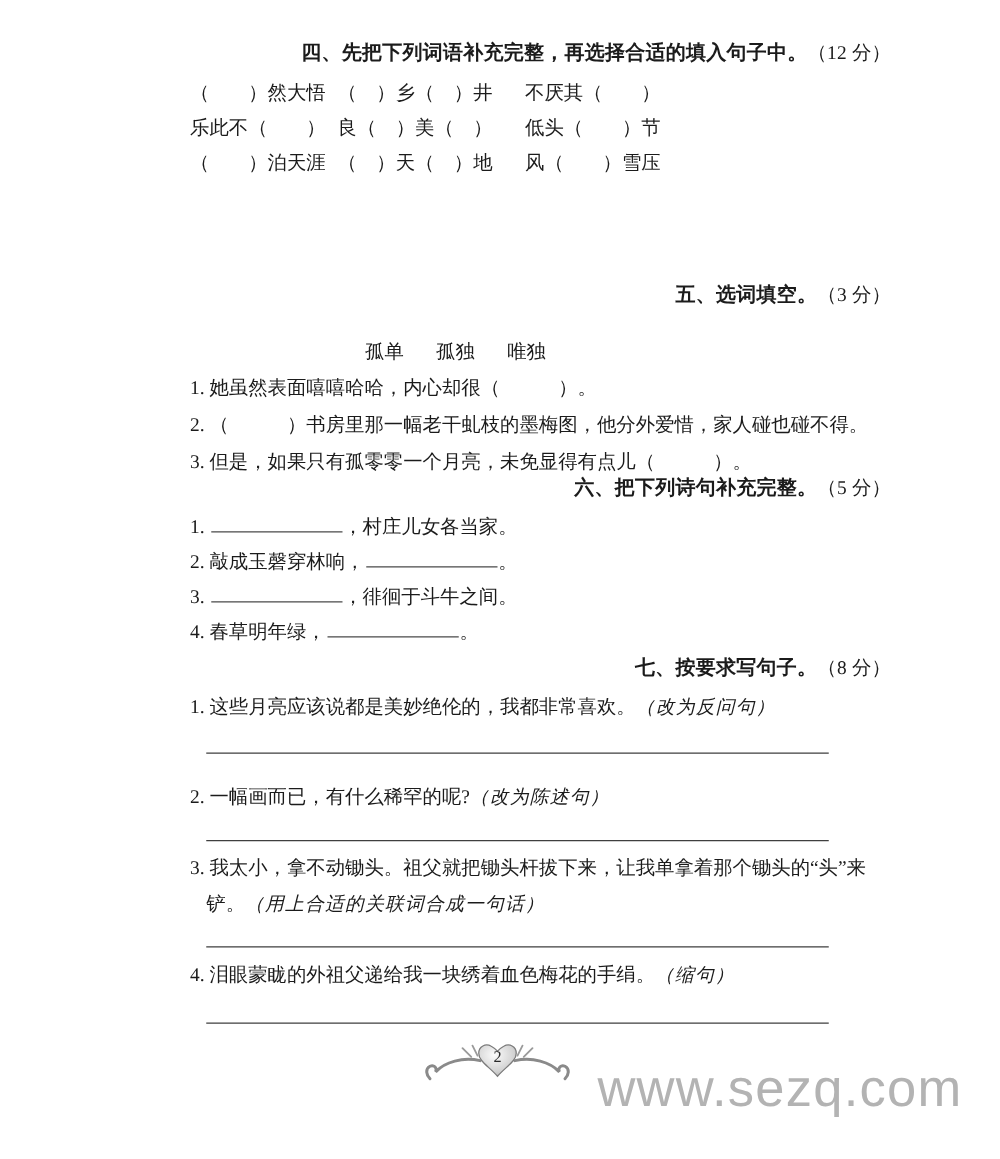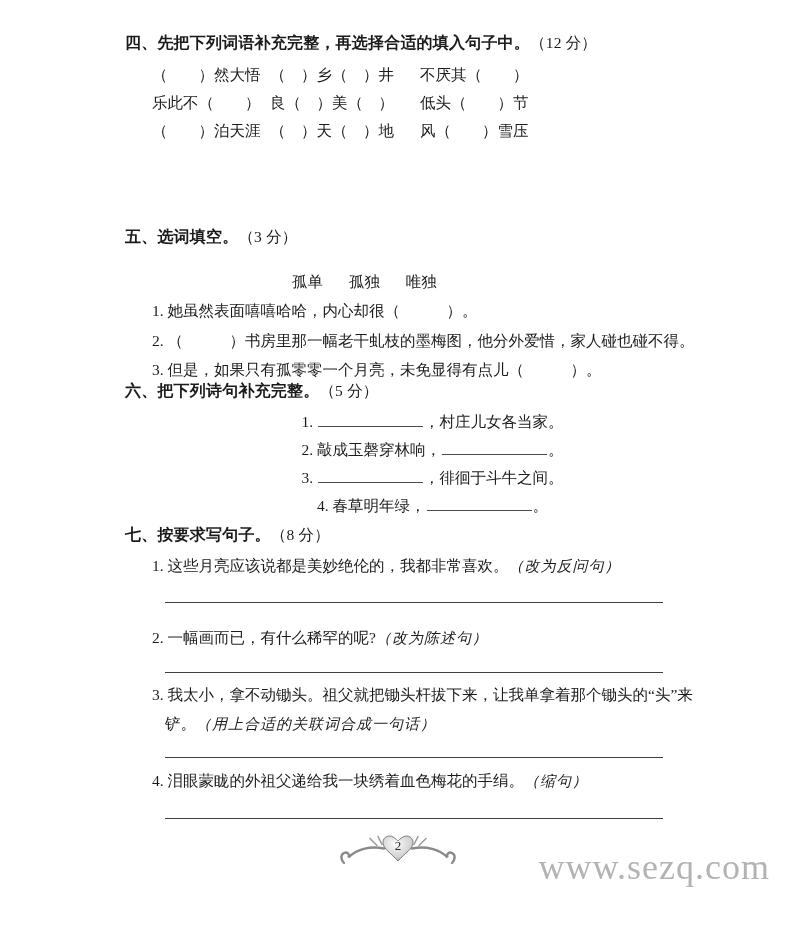--- a/index.html
+++ b/index.html
@@ -6,40 +6,40 @@
   body {
     width: 800px; height: 927px;
     background: #ffffff;
     position: relative;
     overflow: hidden;
     font-family: "Liberation Serif", "DejaVu Serif", serif;
     color: #1b1b1b;
     font-size: 15.5px;
   }
   .sec { position: absolute; left: 125px; width: 588px; }
-  .sec-title { font-weight: 700; line-height: 20px; font-size: 16px; letter-spacing: 0.2px; }
+  .sec-title { font-weight: 700; line-height: 20px; font-size: 16px; letter-spacing: 0.2px; text-align: right; }
   .sec-title .score { font-weight: 400; font-size: 15.5px; }
 
   
   #sec4 { top: 33px; }
   .idiom-grid { margin-top: 8px; margin-left: 27px; display: grid; grid-template-columns: 118px 150px auto; }
   .idiom-cell { line-height: 28px; white-space: nowrap; }
   .sent-list4 { margin-top: 0; }
   .sent4 { margin-left: 27px; line-height: 29px; white-space: nowrap; }
 
   
   #sec5 { top: 227px; }
   .word-bank { margin-top: 25px; padding-left: 167px; line-height: 19px; }
   .word-bank span { margin-right: 22px; }
   .sent-list5 { margin-top: 5px; }
   .sent5 { margin-left: 27px; line-height: 29.5px; white-space: nowrap; }
 
   
   #sec6 { top: 381px; }
-  .poem-list { margin-top: 7px; text-align: center; }
+  .poem-list { margin-top: 7px; }
   .poem-item { margin-left: 27px; line-height: 28px; white-space: nowrap; }
   .blank-line {
     display: inline-block; width: 105px; height: 13px;
     border-bottom: 1px solid #4a4a4a; margin: 0 1px;
   }
 
   
   #sec7 { top: 525px; }
   .q-item { margin-left: 27px; padding-left: 13px; text-indent: -13px; line-height: 29px; }
   .q1 { margin-top: 6px; }
@@ -50,22 +50,22 @@
   .ans-line { margin-left: 40px; width: 498px; height: 0; border-top: 1.5px solid #3f3f3f; }
   .al1 { margin-top: 21px; }
   .al2 { margin-top: 19px; }
   .al3 { margin-top: 18px; }
   .al4 { margin-top: 22px; }
 
   
   .page-ornament { position: absolute; left: 337px; top: 833px; width: 122px; height: 38px; }
   .watermark {
     position: absolute; right: 30px; top: 848px;
-    font-family: Liberation Serif, serif;
-    font-size: 36px; line-height: 1.1; color: #b3b3b3; letter-spacing: 1px;
+    font-family: Liberation Sans, sans-serif;
+    font-size: 42px; line-height: 1.1; color: #b3b3b3; letter-spacing: 1px;
   }
 </style>
 </head>
 <body>
 
 <div class="sec" id="sec4">
   <div class="sec-title">
     <span>四、先把下列词语补充完整，再选择合适的填入句子中。</span><span class="score">（12 分）</span>
   </div>
   <div class="idiom-grid">

